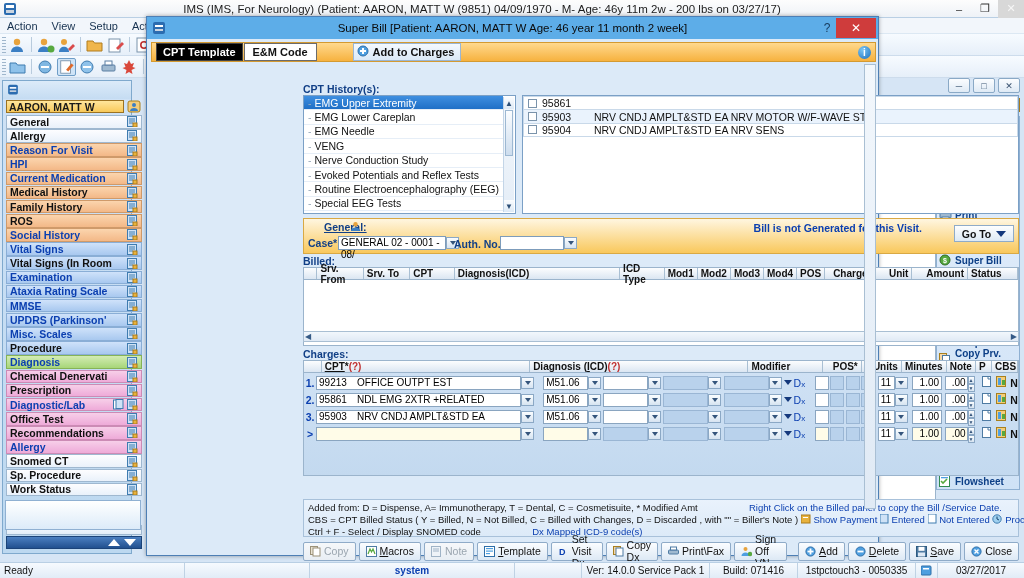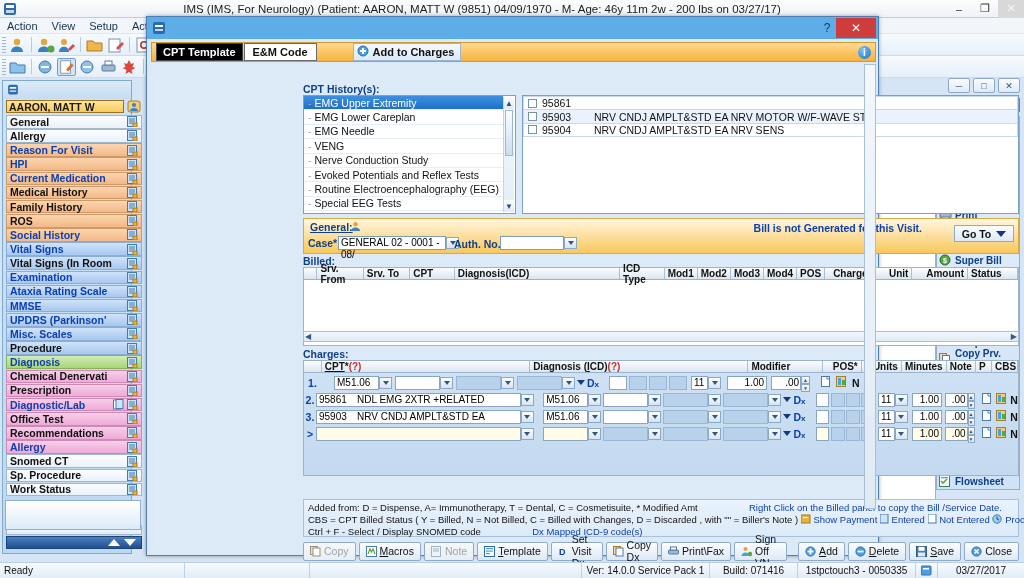--- a/index.html
+++ b/index.html
@@ -164,21 +164,21 @@
   .cpt-row { height:14.4px; display:flex; align-items:center; font-size:10.5px;
       color:#111; border:1px solid #c9d9e9; margin:0 0 -1px 0; background:#fff;}
   .cpt-row.alt { background:#eaf3fd; }
   .cbx { width:9px;height:9px;border:1px solid #7a93ab; background:#fff;
       margin:0 5px 0 4px; flex:none; }
   .cpt-code { width:52px; }
   .cpt-desc { flex:1; }
 
   .gen-bar { position:absolute; left:156px; top:201px; width:716px; height:36px;
       background: linear-gradient(#fff6e0,#f9c85c); border:1px solid #d9a944; }
-  .gen-bar .g1 { position:absolute; left:6px; top:2px; font-size:10.5px;
+  .gen-bar .g1 { position:absolute; left:20px; top:2px; font-size:10.5px;
       font-weight:bold; color:#113f86; text-decoration:underline; }
   .gen-bar .gico { position:absolute; left:46px; top:2px; width:11px; height:11px;}
   .gen-bar .notgen { position:absolute; right:96px; top:3px; font-size:10.5px;
       font-weight:bold; color:#0b3fb0; }
   .gen-bar .goto { position:absolute; right:4px; top:6px; width:60px; height:17px;
       background: linear-gradient(#fdfefe,#dde9f4); border:1px solid #8fabc8;
       display:flex; align-items:center; justify-content:center; gap:5px;
       font-weight:bold; font-size:10.5px; color:#111;}
   .gen-bar .caselbl { position:absolute; left:4px; top:18px; font-size:10.5px;
       font-weight:bold; color:#113f86;}
@@ -214,21 +214,21 @@
       border-top:none; height:103px; padding-top:1px;}
   .ch-row { display:flex; align-items:center; height:17px; }
   .ch-num { width:17px; text-align:center; font-weight:bold; font-size:10.5px; color:#0b3fb0;}
   .fld { background:#fff; border:1px solid #8aa5c0; height:14px; font-size:10px;
       display:flex; align-items:center; padding-left:2px; overflow:hidden; white-space:nowrap;}
   .fld.cream { background:#fffce8; }
   .fld.blue  { background:#b9d2ec; border-color:#9ab6d4; }
   .combo { display:flex; align-items:center; height:14px; }
   .dxcaret { width:0;height:0;border-left:4px solid transparent;border-right:4px solid transparent;
       border-top:5px solid #14387c; margin:0 2px;}
-  .dxlbl { font-weight:bold; font-size:10.5px; color:#0b3fb0; margin-right:10px;}
+  .dxlbl { font-weight:normal; font-size:10.5px; color:#0b3fb0; margin-right:10px;}
   .spin { width:9px;height:14px; display:flex;flex-direction:column; }
   .spin i { flex:1; background: linear-gradient(#fafdff,#d7e4f1); border:1px solid #8ba8c5;
       display:flex;align-items:center;justify-content:center;font-size:5px;color:#35557c;font-style:normal;}
   .nletter { font-weight:bold; font-size:10.5px; color:#111; }
 
   .legend { position:absolute; left:156px; top:482px; width:716px; height:38px;
       background: linear-gradient(#e9f2fc,#dceaf8); border:1px solid #a8c1da;
       padding:2px 4px; font-size:9.5px; color:#0b3fb0; line-height:12px;}
   .legend .line { white-space:nowrap; }
   .legend .blk { color:#111; }
@@ -869,20 +869,21 @@
   <div class="dlg">
 
     <div class="dlg-title">
       <span class="dicon">
         <svg width="16" height="16" viewBox="0 0 16 16">
             <rect x="2" y="2" width="12" height="12" rx="2" fill="#2b6cb0"></rect>
             <rect x="4" y="5" width="8" height="2" fill="#fff"></rect>
             <rect x="4" y="9" width="8" height="2" fill="#cbd5e0"></rect>
           </svg>
       </span>
+      <span class="dtxt">Super Bill  [Patient: AARON, MATT W  Age: 46 year 11 month 2 week]</span>
       <span class="help">?</span>
       <span class="xbtn">✕</span>
     </div>
 
     <div class="dlg-toolbar">
       <span class="tab-cpt">CPT Template</span>
       <span class="tab-em">E&amp;M Code</span>
       <span class="btn-addcharges">
         <span>
           <svg width="12" height="12" viewBox="0 0 12 12">
@@ -1021,20 +1022,27 @@
           <span class="th" style="width: 42px; justify-content: flex-end;">POS*</span>
           <span class="th" style="width: 44px; justify-content: flex-end;">Units</span>
           <span class="th" style="width: 46px; justify-content: flex-end;">Minutes</span>
           <span class="th" style="width: 32px;">Note</span>
           <span class="th" style="width: 17px;">P</span>
           <span class="th" style="width: 26px;">CBS</span>
         </div>
       <div class="ch-body" id="ch-body">
           <div class="ch-row">
             <span class="ch-num">1.</span>
+            <span class="combo">
+              <span class="fld" style="width:205px">
+                <span style="width:38px;display:inline-block">99213</span>
+                <span>OFFICE OUTPT EST</span>
+              </span>
+              <span class="ddbtn"></span>
+            </span>
             <span style="width:13px"></span>
             <span class="combo">
               <span class="fld" style="width:45px">M51.06</span>
               <span class="ddbtn"></span>
             </span>
             <span style="width:3px"></span>
             <span class="combo">
               <span class="fld" style="width:45px"></span>
               <span class="ddbtn"></span>
             </span>
@@ -1408,20 +1416,21 @@
           <span>Close</span>
         </span>
       </div>
 
     <div class="dlg-vscroll"></div>
   </div>
 
   <div class="statusbar">
     <span class="sb-cell" style="width:185px">Ready</span>
     <span class="sb-cell" style="width:125px"></span>
+    <span class="sb-cell" style="width:205px;justify-content:center;color:#0b3fb0;font-weight:bold">system</span>
     <span class="sb-cell" style="flex:1"></span>
     <span class="sb-cell" style="width:128px;justify-content:center">Ver: 14.0.0 Service Pack 1</span>
     <span class="sb-cell" style="width:88px;justify-content:center">Build: 071416</span>
     <span class="sb-cell" style="width:118px;justify-content:center">1stpctouch3 - 0050335</span>
     <span class="sb-cell" style="width:22px;justify-content:center">
       <svg width="11" height="11" viewBox="0 0 11 11">
           <rect x="0" y="1" width="10" height="9" rx="1" fill="#4e9fe0" stroke="#2d6ea8"></rect>
           <rect x="2" y="3" width="6" height="1.5" fill="#fff"></rect>
         </svg>
     </span>

